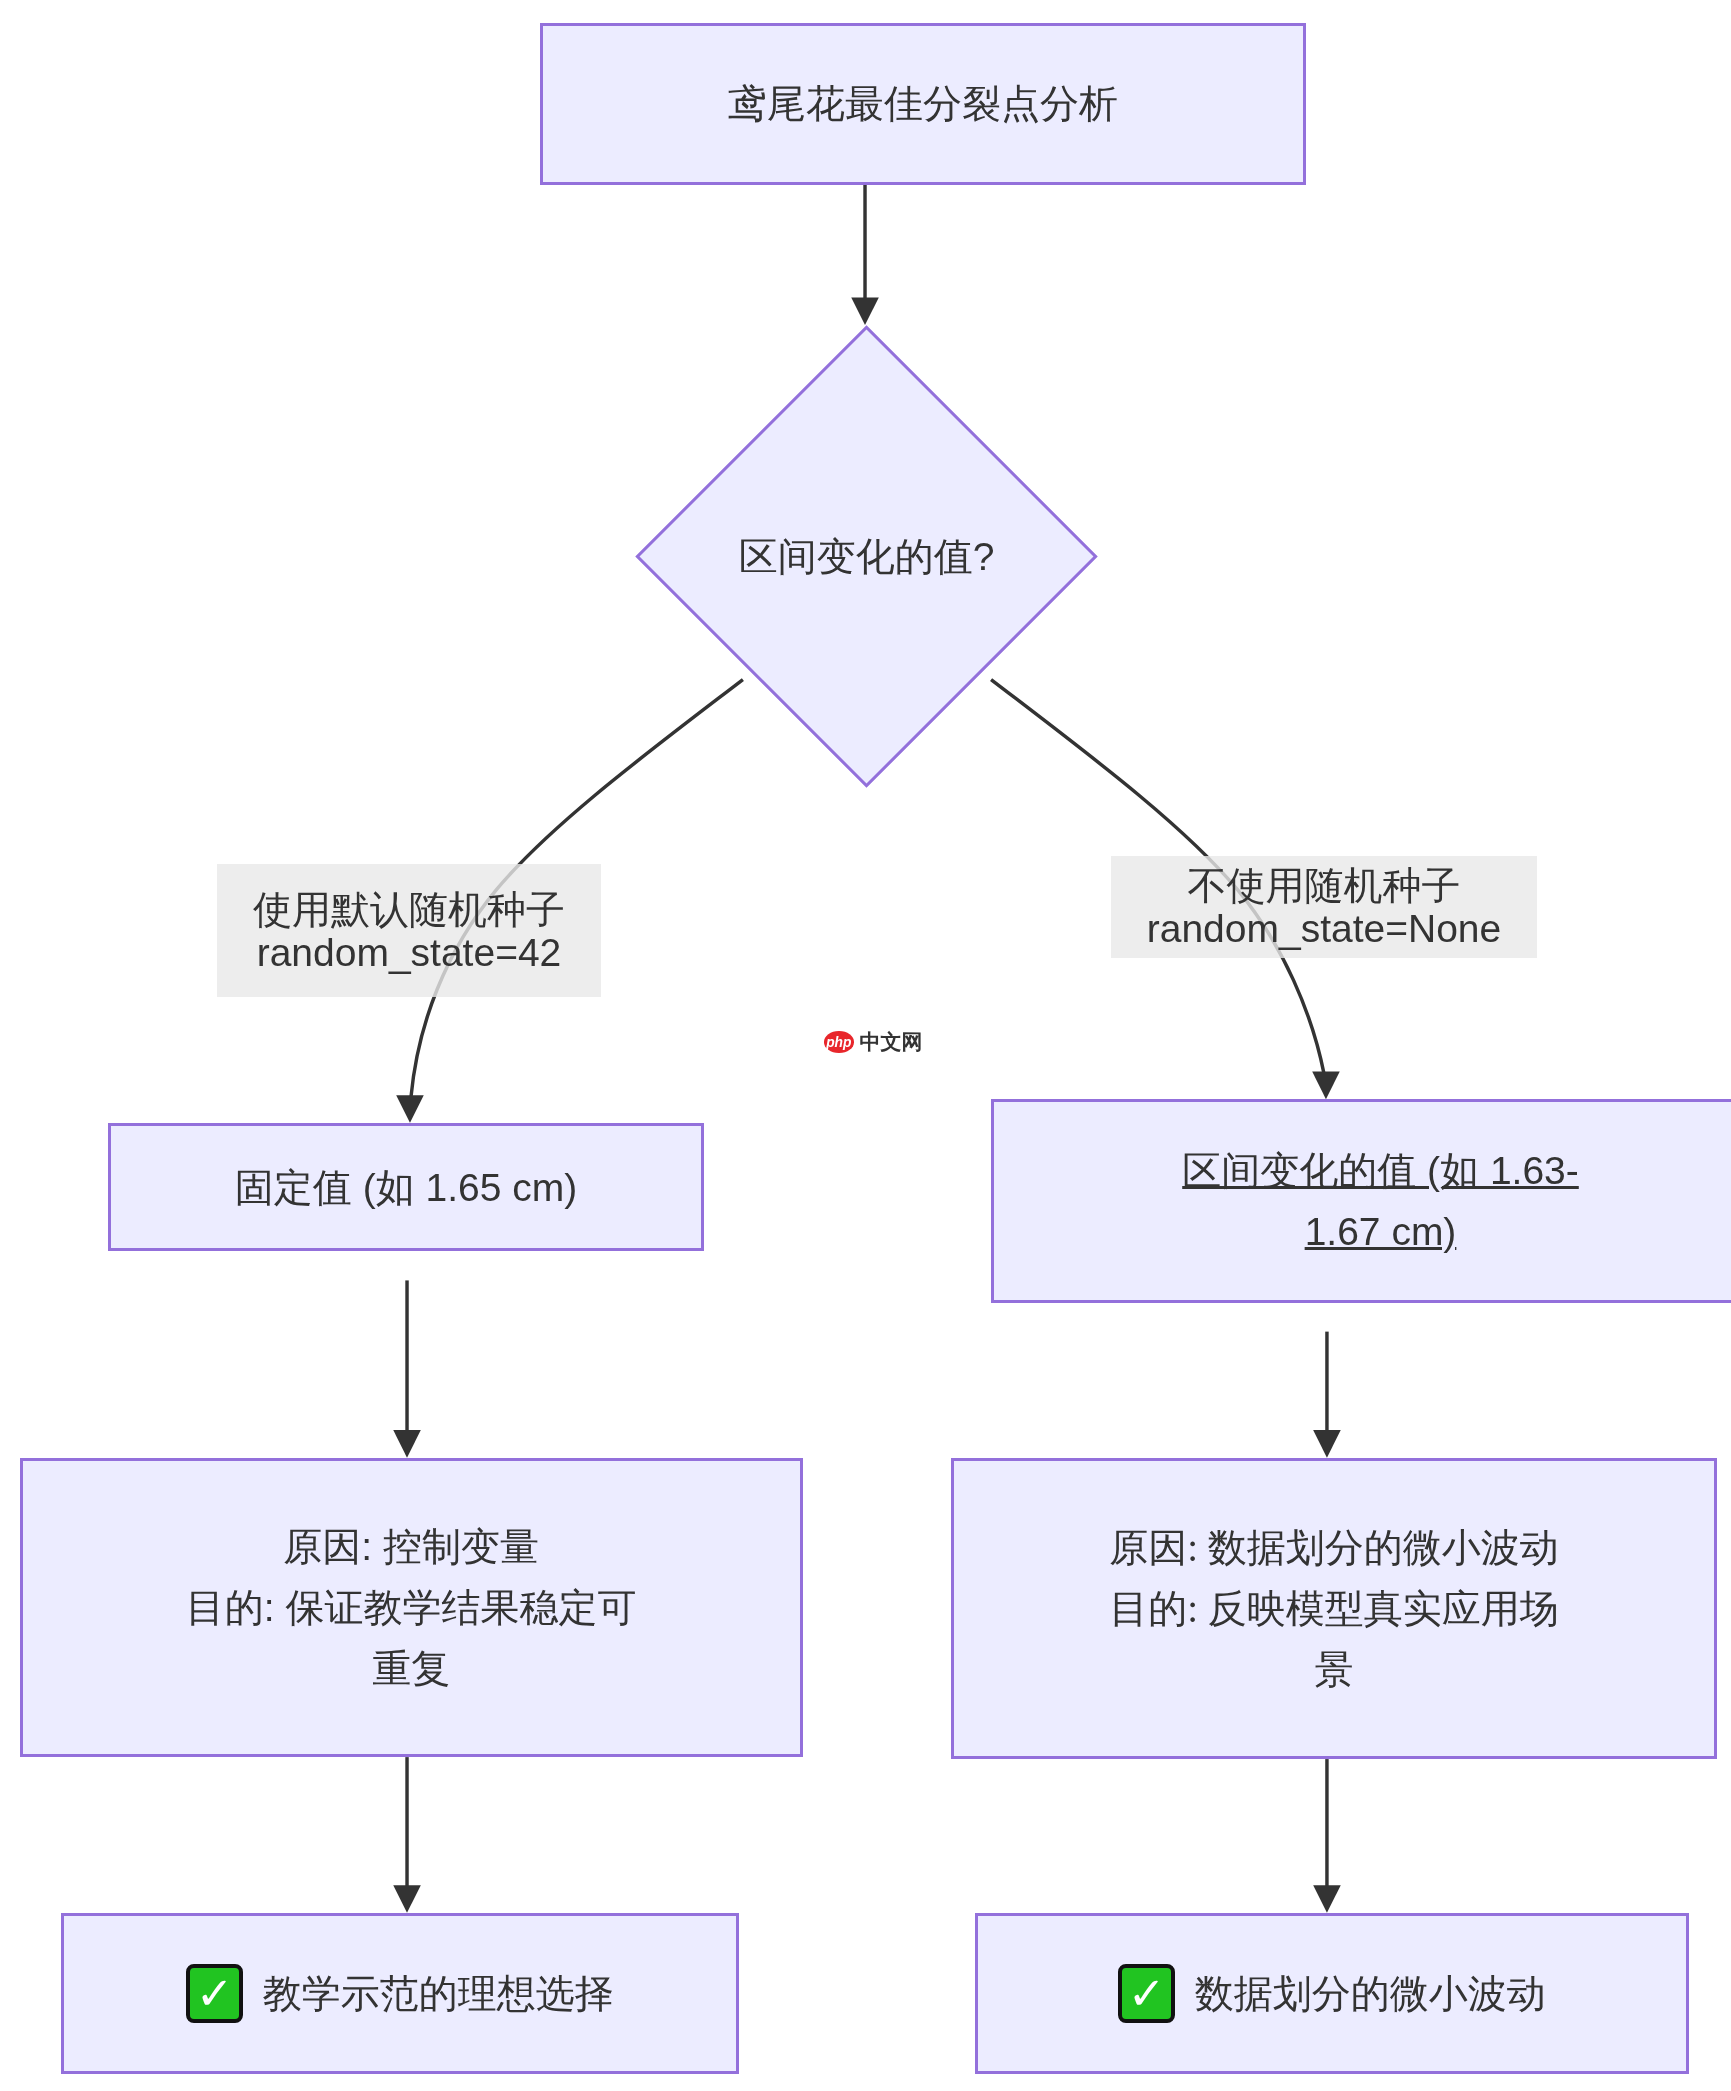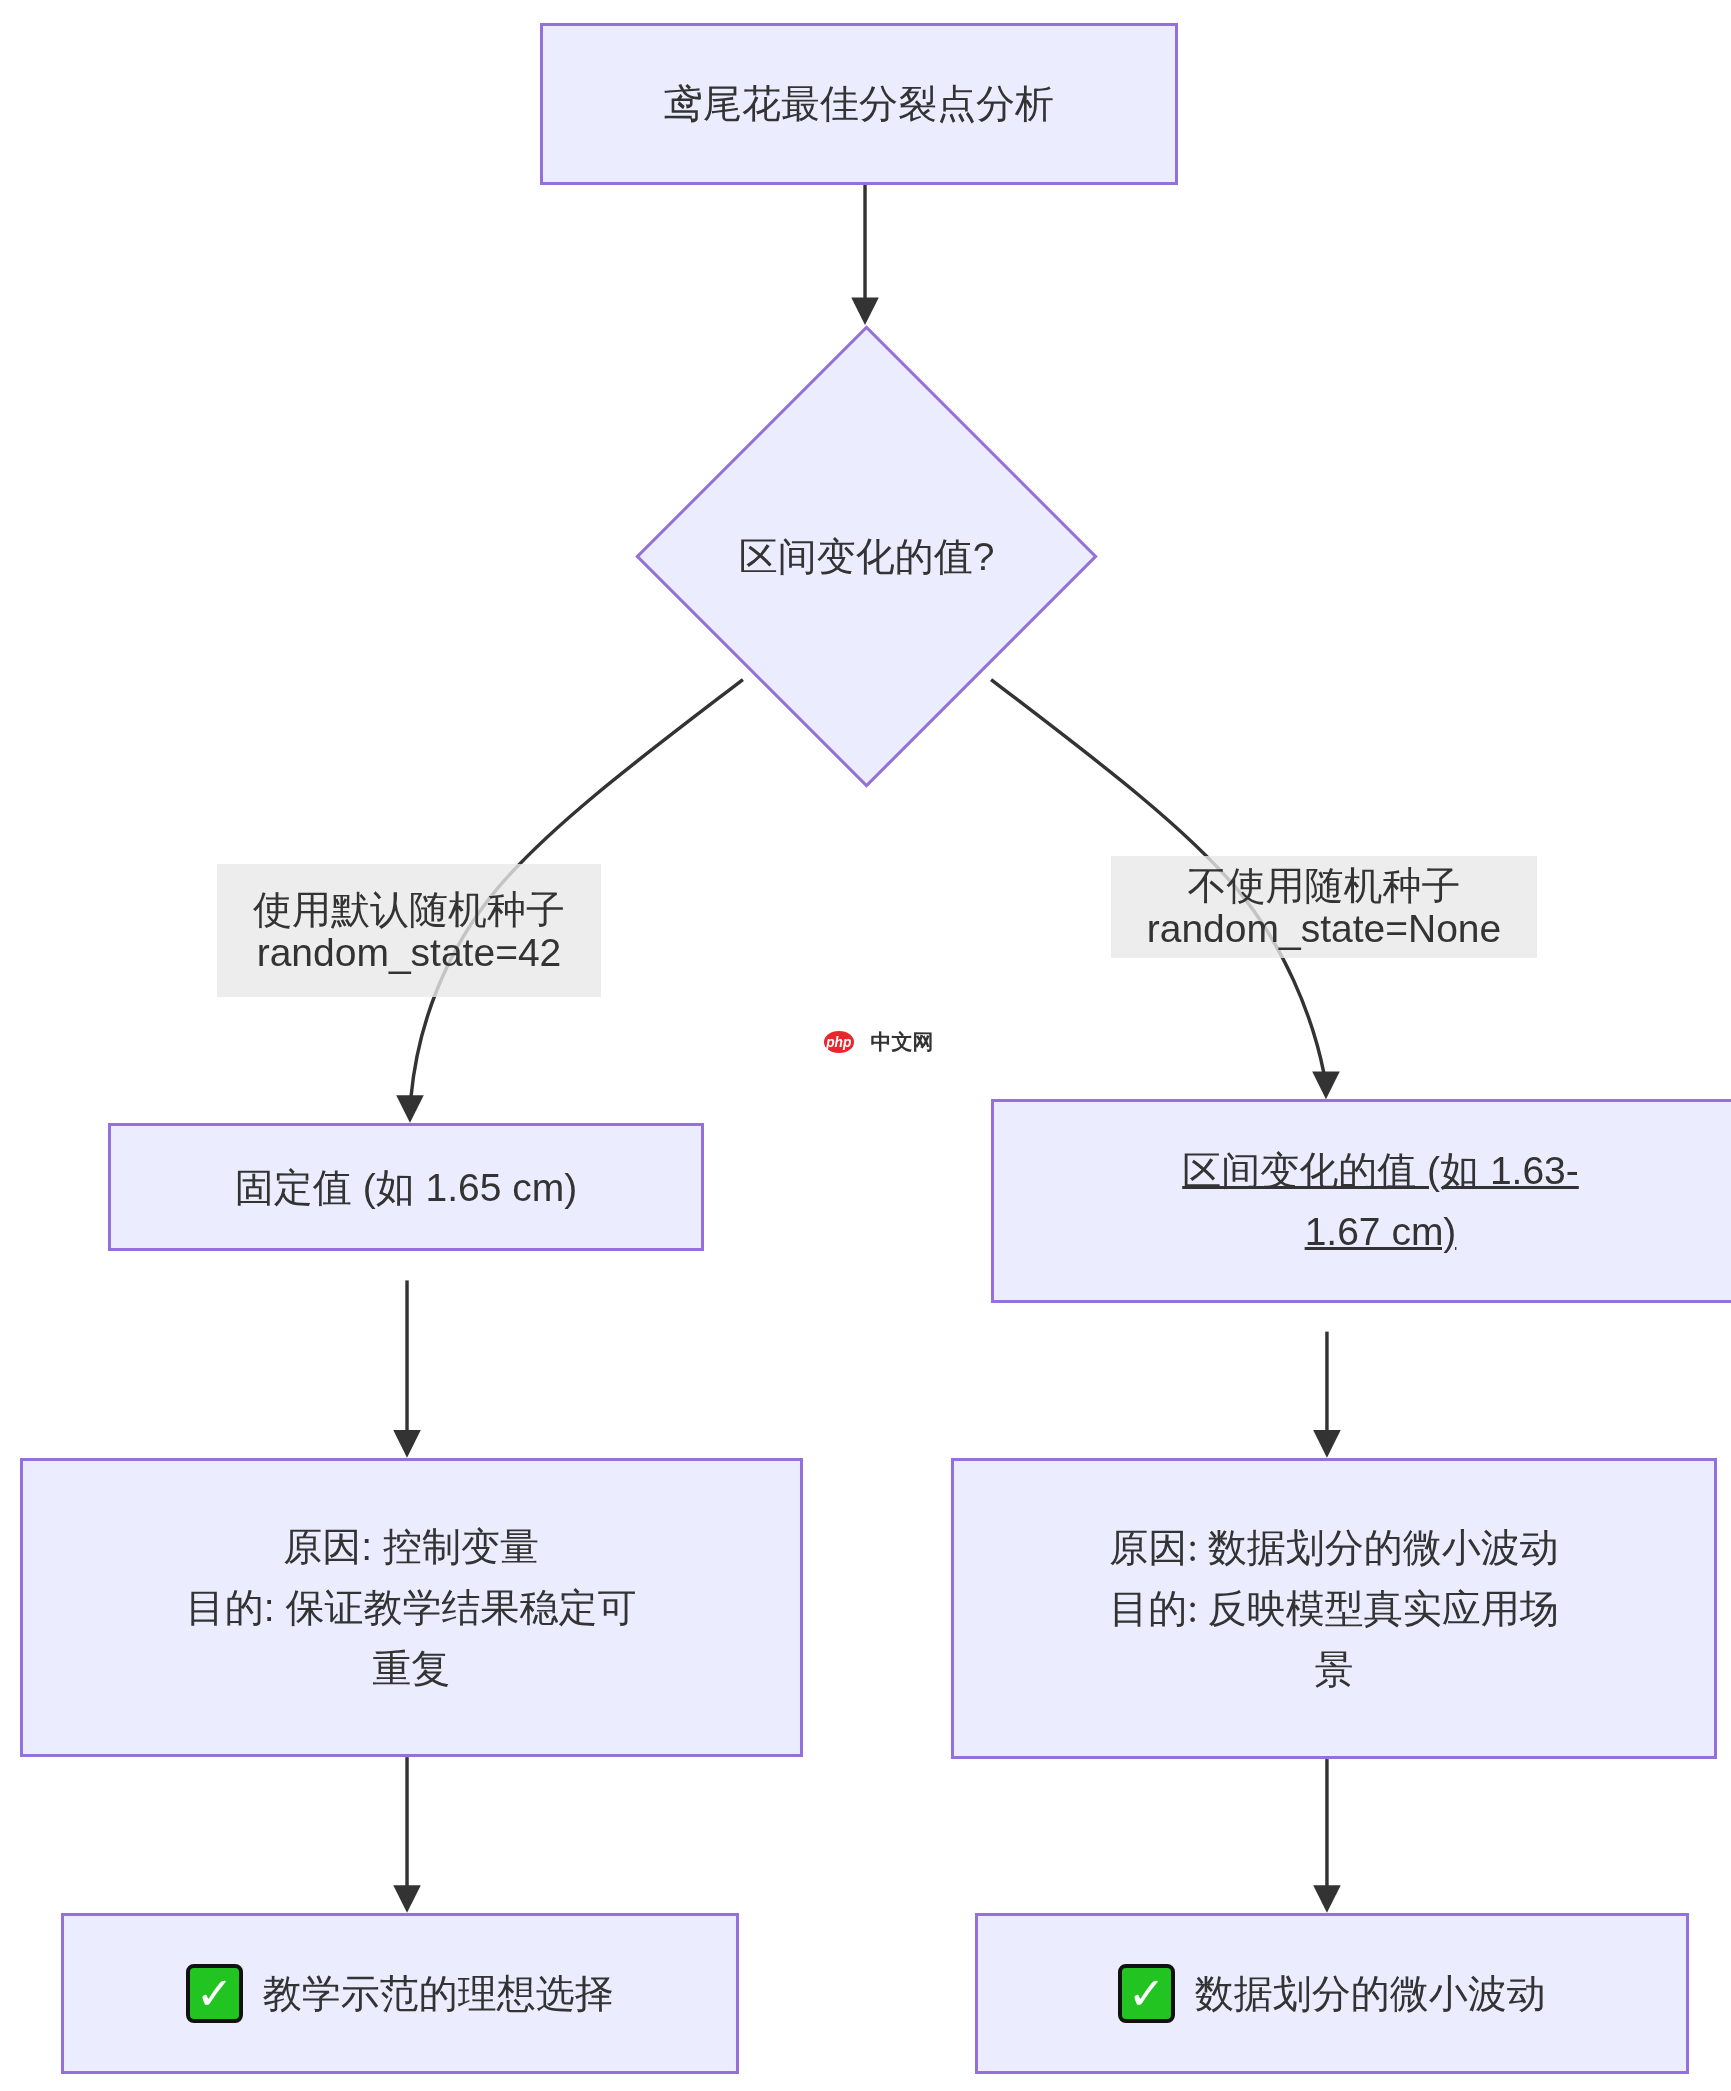--- a/index.html
+++ b/index.html
@@ -76,42 +76,42 @@
     justify-content: center;
     margin-right: 19.7px;
     flex: 0 0 auto;
   }
   .result-content { display: inline-flex; align-items: center; justify-content: center; }
   .watermark {
     position: absolute;
     left: 824px; top: 1028px;
     display: flex;
     align-items: center;
-    gap: 17px;
+    gap: 6px;
     z-index: 4;
   }
   .wm-badge {
     background: #e8262b;
     color: #ffffff;
     font-style: italic;
     font-weight: bold;
     font-size: 13.8px;
     border-radius: 50%;
     width: 29.6px; height: 21.7px;
     display: flex;
     align-items: center;
     justify-content: center;
   }
   .wm-text {
     font-size: 21px;
     font-weight: bold;
     color: #333333;
   }
   
-  .n-title       { left: 540px;  top: 22.7px;   width: 638px; height: 162px; }
+  .n-title       { left: 540px;  top: 22.7px;   width: 766px; height: 162px; }
   .n-left-value  { left: 108px;  top: 1123px; width: 596px; height: 128px; }
   .n-right-value { left: 991px;  top: 1099px; width: 779px; height: 204px; text-decoration: underline; }
   .n-left-reason { left: 19.7px;   top: 1458px; width: 783px; height: 299px; }
   .n-right-reason{ left: 951px;  top: 1458px; width: 766px; height: 301px; font-family: Liberation Serif, serif; }
   .n-left-result { left: 61px;   top: 1913px; width: 678px; height: 161px; }
   .n-right-result{ left: 975px;  top: 1913px; width: 714px; height: 161px; }
   .el-left  { left: 217px;  top: 864px; width: 384px; height: 133px; }
   .el-right { left: 1111px; top: 844px; width: 426px; height: 102px; margin-top: 12px; }
 </style>
 </head>

